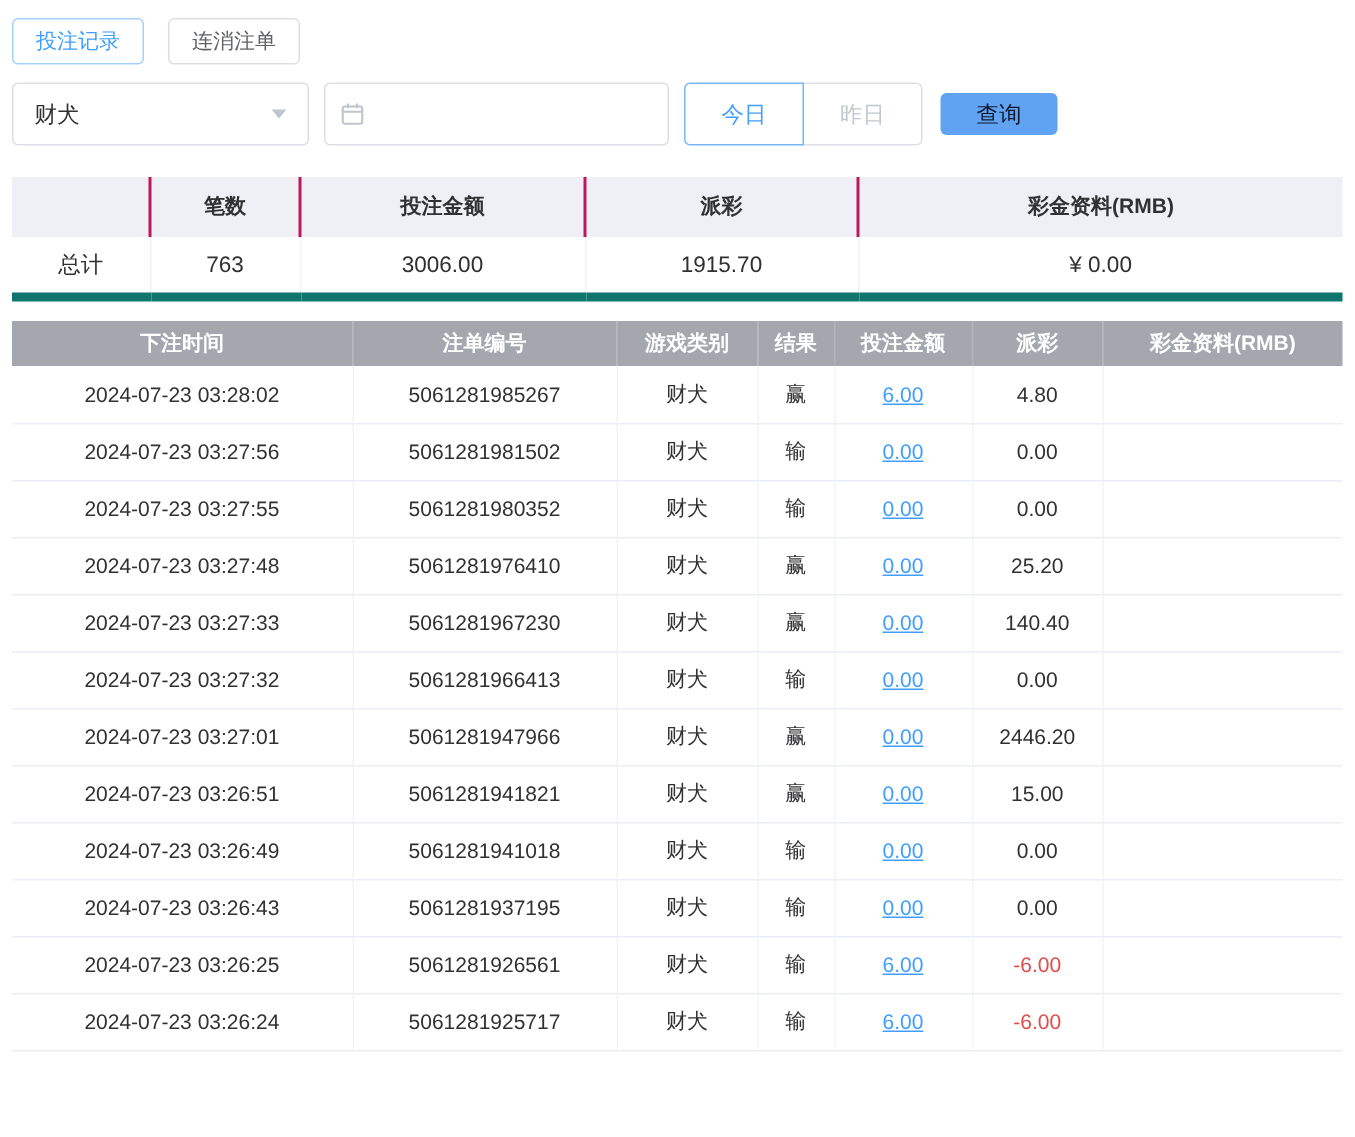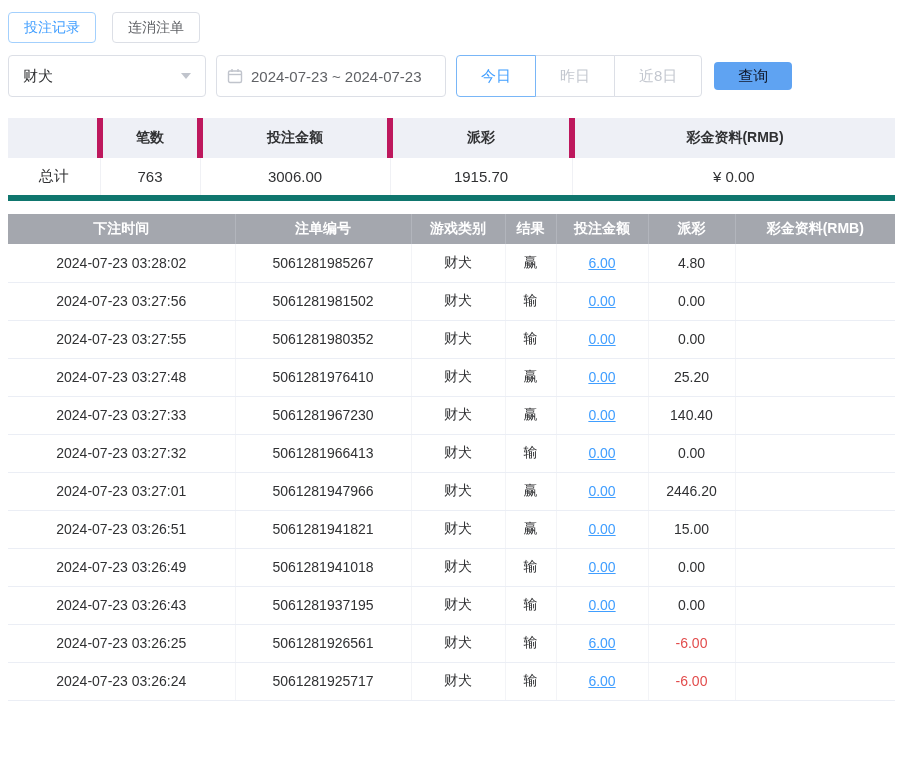--- a/index.html
+++ b/index.html
@@ -55,21 +55,21 @@
     border: none; border-radius: 4px; font-size: 15px; cursor: pointer;
     font-family: inherit;
   }
 
   
   table { border-collapse: collapse; }
   .summary { width: 887px; table-layout: fixed; margin-bottom: 13px; }
   .summary th {
     background: var(--summary-header-bg, #eef0f6);
     height: 40px; font-size: 14px; font-weight: bold; color: #303133;
-    border-right: 6px solid #be185d; text-align: center;
+    border-right: 2px solid #be185d; text-align: center;
   }
   .summary th:last-child { border-right: none; }
   .summary td {
     height: 40px; text-align: center; font-size: 15px; background: #fff;
     border-right: 1px solid #f0f1f5; border-bottom: 6px solid #0f766e;
   }
   .summary td:last-child { border-right: none; }
 
   
   .records { width: 887px; table-layout: fixed; }
@@ -104,27 +104,25 @@
       <span class="caret"></span>
     </div>
 
     <div class="date-picker">
       <svg class="cal-icon" width="16" height="16" viewBox="0 0 16 16">
         <rect x="1.5" y="3" width="13" height="11.5" rx="1.5" fill="none" stroke="#c0c4cc" stroke-width="1.4"></rect>
         <line x1="1.5" y1="6.5" x2="14.5" y2="6.5" stroke="#c0c4cc" stroke-width="1.4"></line>
         <line x1="5" y1="1" x2="5" y2="4" stroke="#c0c4cc" stroke-width="1.4"></line>
         <line x1="11" y1="1" x2="11" y2="4" stroke="#c0c4cc" stroke-width="1.4"></line>
       </svg>
-      <span>2024-07-23 ~ 2024-07-23</span>
     </div>
 
     <div class="btn-group">
       <button class="qbtn active">今日</button>
       <button class="qbtn">昨日</button>
-      <button class="qbtn">近8日</button>
     </div>
 
     <button class="query-btn">查询</button>
   </div>
 
   <table class="summary">
     <colgroup>
       <col style="width:92px">
         <col style="width:100px">
         <col style="width:190px">

